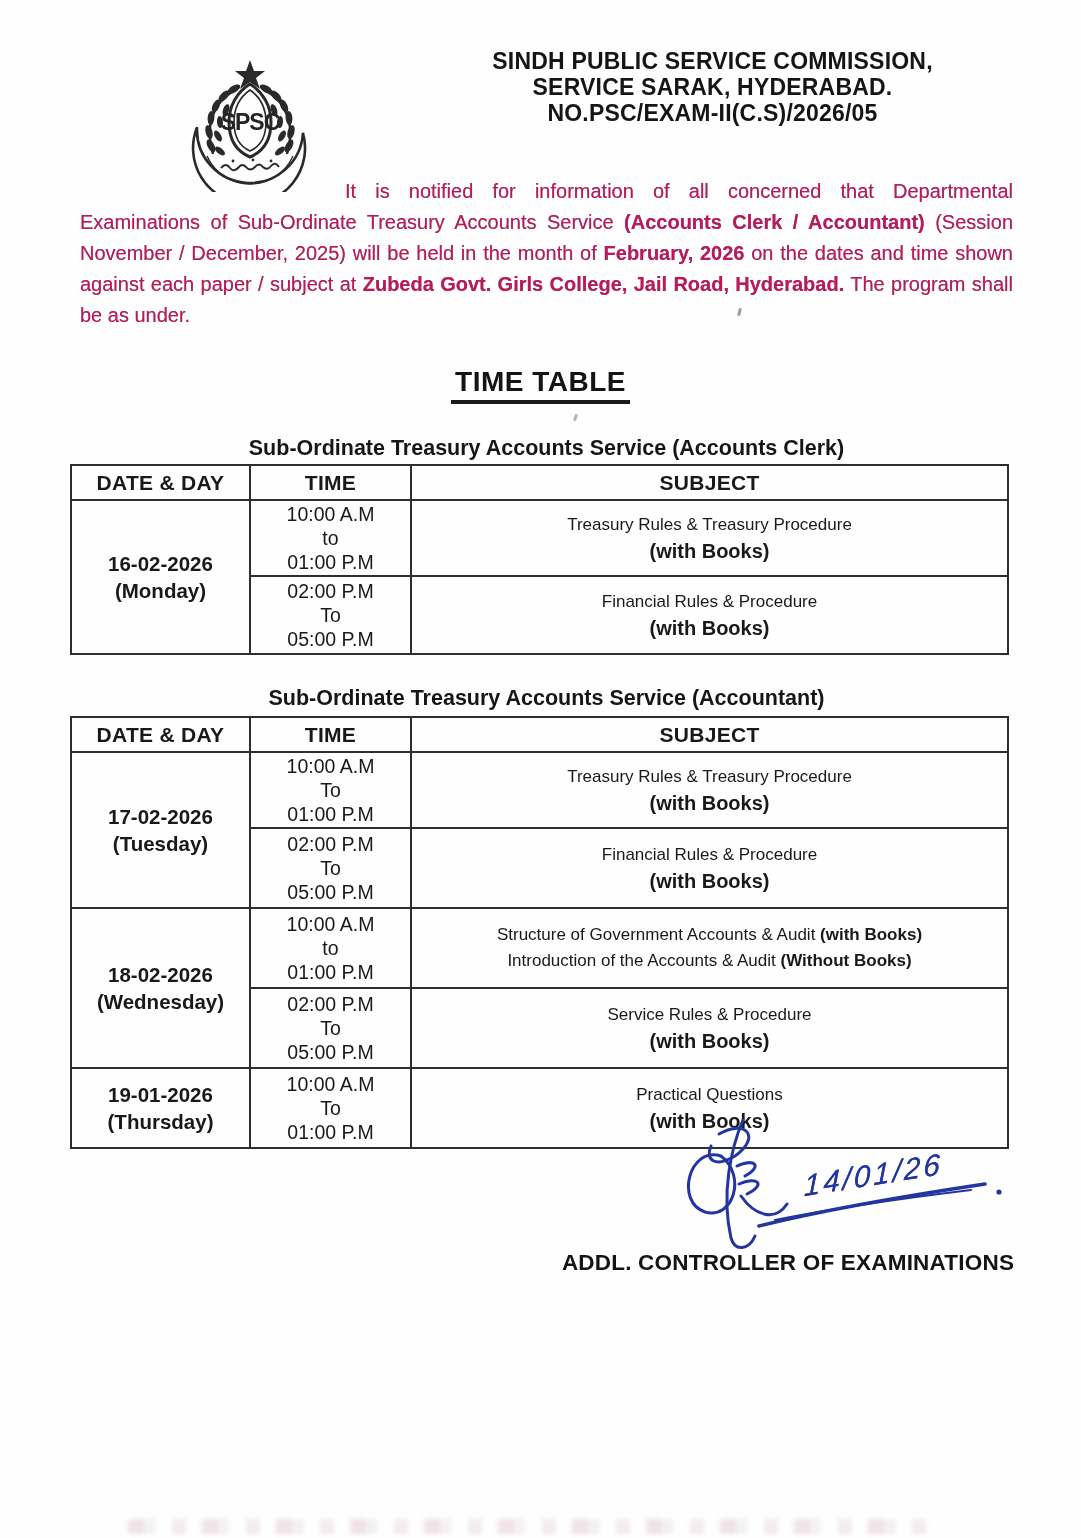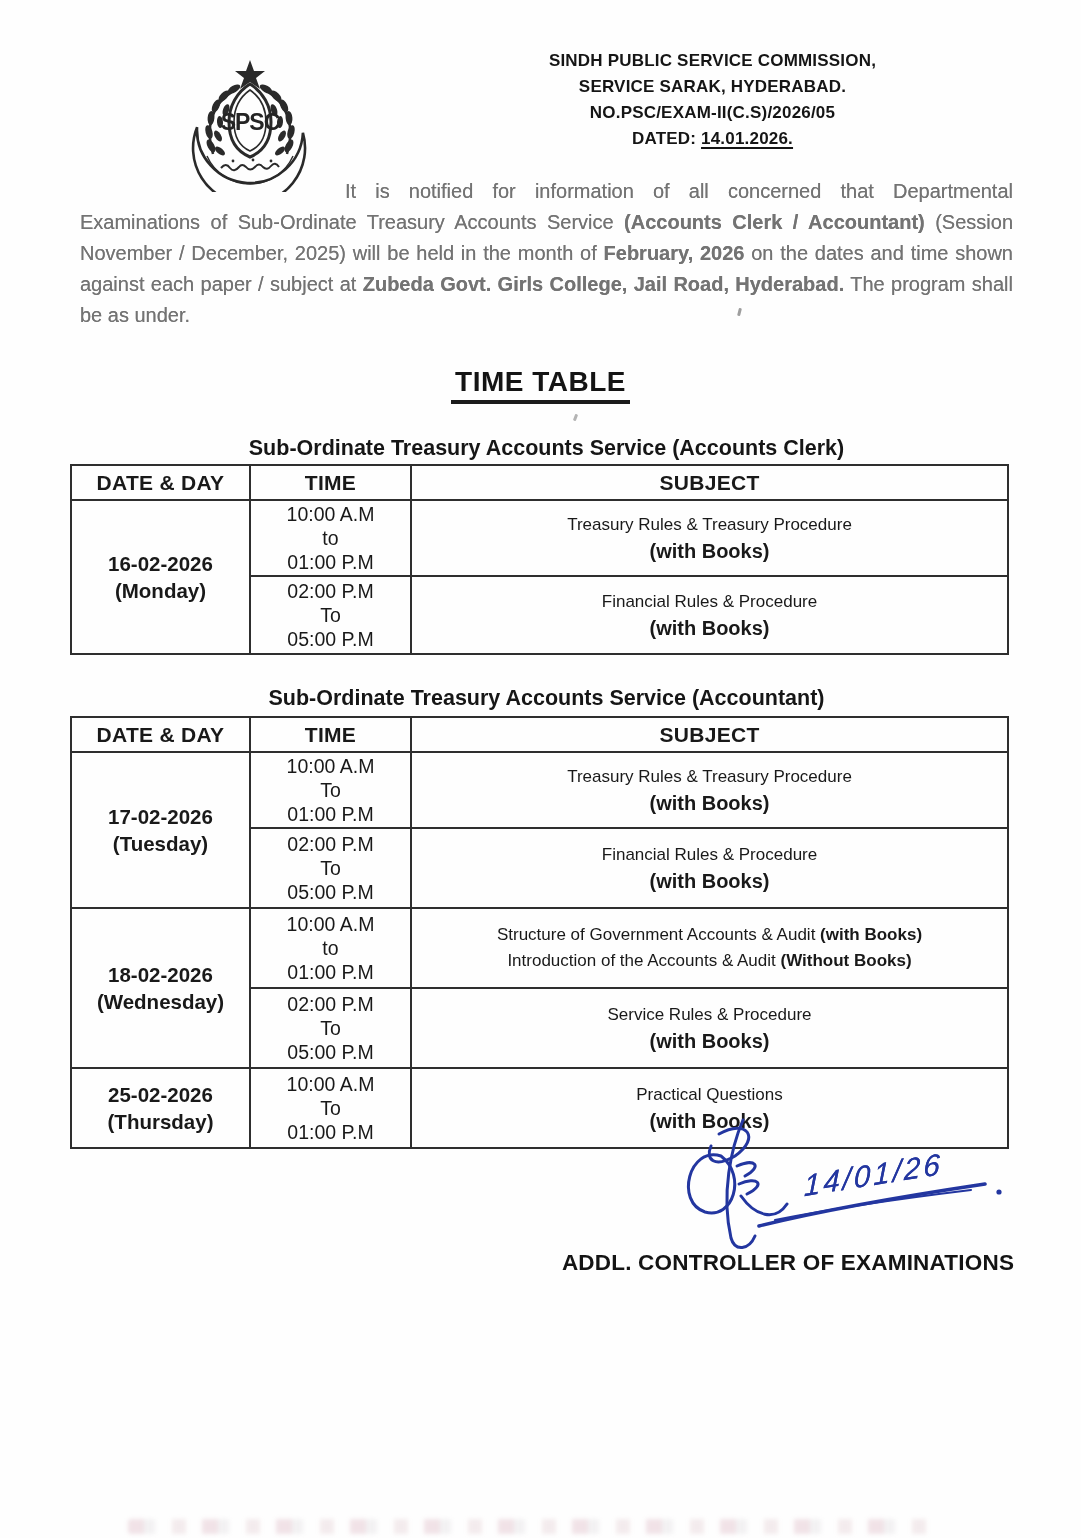--- a/index.html
+++ b/index.html
@@ -9,29 +9,29 @@
     background:#fefefe;
     font-family:"Liberation Sans",sans-serif;
     color:#1b1b1b;
     overflow:hidden;
     margin:0 auto;
   }
   
   .logo{position:absolute;left:183px;top:56px;width:134px;height:136px;}
   .hdr{
     position:absolute;left:400px;top:48px;width:625px;
-    text-align:center;font-weight:700;font-size:17px;line-height:26px;
+    text-align:center;font-weight:700;font-size:23px;line-height:26px;
     letter-spacing:.2px;color:#151515;
   }
   .hdr .u{text-decoration:underline;text-decoration-thickness:2px;text-underline-offset:3px;}
   
   .intro{
     position:absolute;left:80px;top:176px;width:933px;
     font-size:20px;line-height:31px;text-align:justify;text-indent:265px;
-    color:#737373;margin:0;text-shadow:0 0 .4px rgba(0,0,0,.45);
+    color:#be185d;margin:0;text-shadow:0 0 .4px rgba(0,0,0,.45);
   }
   .intro b{font-weight:700;}
   
   .tt-head-wrap{position:absolute;left:0;top:366px;width:1081px;text-align:center;}
   .tt-head{
     display:inline-block;font-weight:700;font-size:28px;letter-spacing:.5px;
     border-bottom:4px solid #1b1b1b;padding:0 4px 2px 4px;color:#141414;
   }
   
   .tbl-title{
@@ -136,21 +136,20 @@
       <circle cx="50" cy="105" r="1.4" fill="#2a2a2a" stroke="none"></circle>
       <circle cx="70" cy="104" r="1.4" fill="#2a2a2a" stroke="none"></circle>
       <circle cx="88" cy="105" r="1.4" fill="#2a2a2a" stroke="none"></circle>
     </svg>
   </div>
 
   <div class="hdr">
     <div>SINDH PUBLIC SERVICE COMMISSION,</div>
     <div>SERVICE SARAK, HYDERABAD.</div>
     <div>NO.PSC/EXAM-II(C.S)/2026/05</div>
-    <div><span>DATED:</span> <span class="u">14.01.2026.</span></div>
   </div>
 
   <p class="intro"><span>It is notified for information of all concerned that Departmental Examinations of Sub-Ordinate Treasury Accounts Service </span><b>(Accounts Clerk / Accountant)</b><span> (Session November / December, 2025) will be held in the month of </span><b>February, 2026</b><span> on the dates and time shown against each paper / subject at </span><b>Zubeda Govt. Girls College, Jail Road, Hyderabad.</b><span> The program shall be as under.</span></p>
 
   <div class="tt-head-wrap">
     <span class="tt-head">TIME TABLE</span>
   </div>
 
   <div class="tbl-title t1-title">Sub-Ordinate Treasury Accounts Service (Accounts Clerk)</div>
 
@@ -256,21 +255,21 @@
         <div>To</div>
         <div>05:00 P.M</div>
       </td>
       <td class="subj">
         <div class="s">Service Rules &amp; Procedure</div>
         <div class="n">(with Books)</div>
       </td>
     </tr>
     <tr class="h82">
       <td class="date">
-        <div>25-02-2026</div>
+        <div>19-01-2026</div>
         <div>(Thursday)</div>
       </td>
       <td class="time">
         <div>10:00 A.M</div>
         <div>To</div>
         <div>01:00 P.M</div>
       </td>
       <td class="subj">
         <div class="s">Practical Questions</div>
         <div class="n">(with Books)</div>

